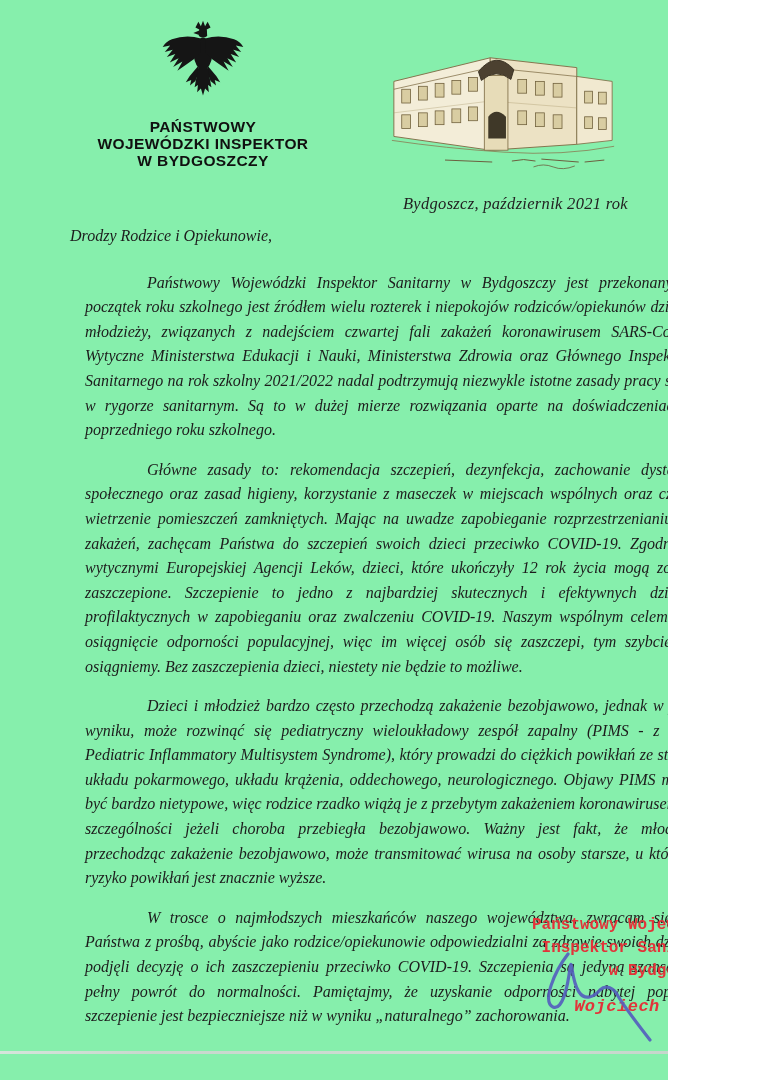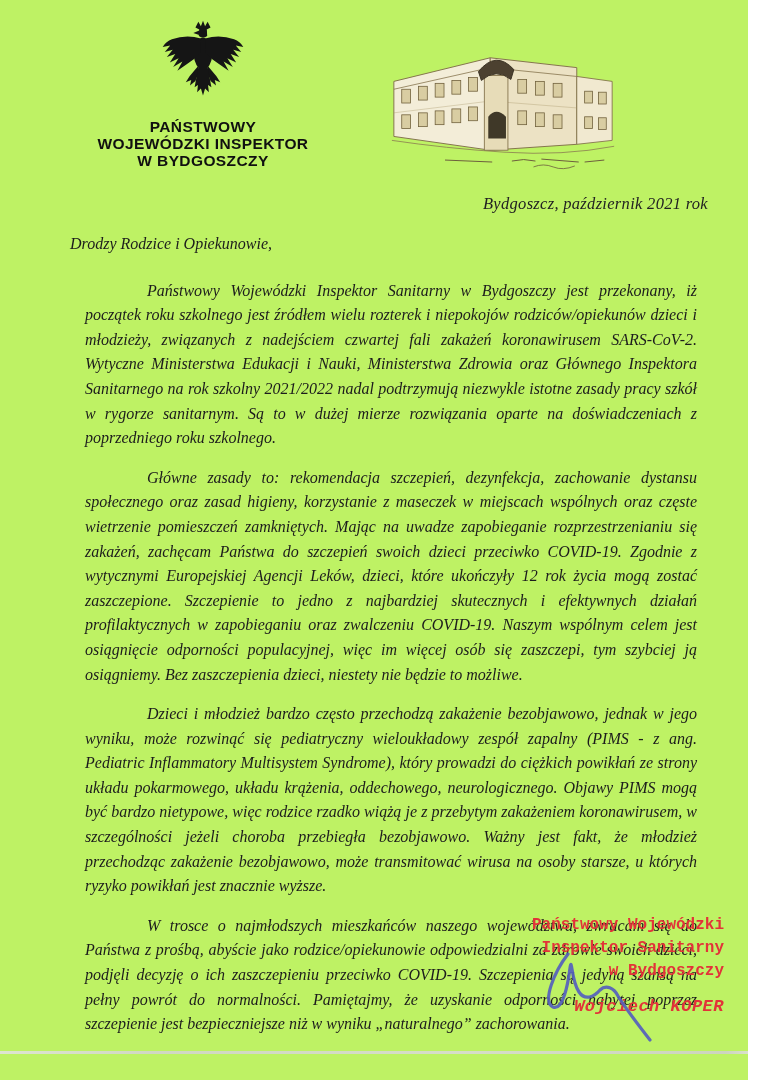--- a/index.html
+++ b/index.html
@@ -1,36 +1,36 @@
 <!DOCTYPE html>
 <html style="--stamp-color: #e23339; --signature-color: #5560bd;"><head>
 <meta charset="utf-8">
 <style>
   html,body{margin:0;padding:0;background:#ffffff;}
   .page{
-    position:relative;width:748px;height:1080px;background:#bef264;
+    position:relative;width:668px;height:1080px;background:#86efac;
     overflow:hidden;font-family:"Liberation Serif",serif;color:#1e1e1e;
   }
   
   .emblem-block{position:absolute;left:88px;top:18px;width:230px;text-align:center;}
   .eagle{width:84px;height:88px;display:inline-block;}
   .authority-name{
     margin-top:8px;font-family:"Liberation Sans",sans-serif;font-weight:bold;
     font-size:15.5px;line-height:17px;color:#101010;letter-spacing:.4px;
   }
   .building{position:absolute;left:386px;top:30px;width:236px;height:148px;}
   
   .dateline{
     position:absolute;top:194px;right:40px;
     font-style:italic;font-size:16.5px;color:#222;
     font-family:Liberation Serif, serif;letter-spacing:.3px;
   }
   
   .letter-body{
-    position:absolute;left:70px;top:232px;width:642px;
+    position:absolute;left:70px;top:224px;width:642px;
     font-style:italic;font-size:16px;line-height:24.6px;color:#1c1c1c;
   }
   .salutation{margin:0 0 22px 0;}
   .letter-body p{margin:15px;text-align:justify;text-indent:62px;}
   
   .signature-block{
     position:absolute;left:498px;top:914px;width:226px;text-align:right;
     font-family:Liberation Mono, monospace;color:var(--stamp-color,#e23339);
   }
   .stamp-line{font-weight:bold;font-size:16px;line-height:23px;}

